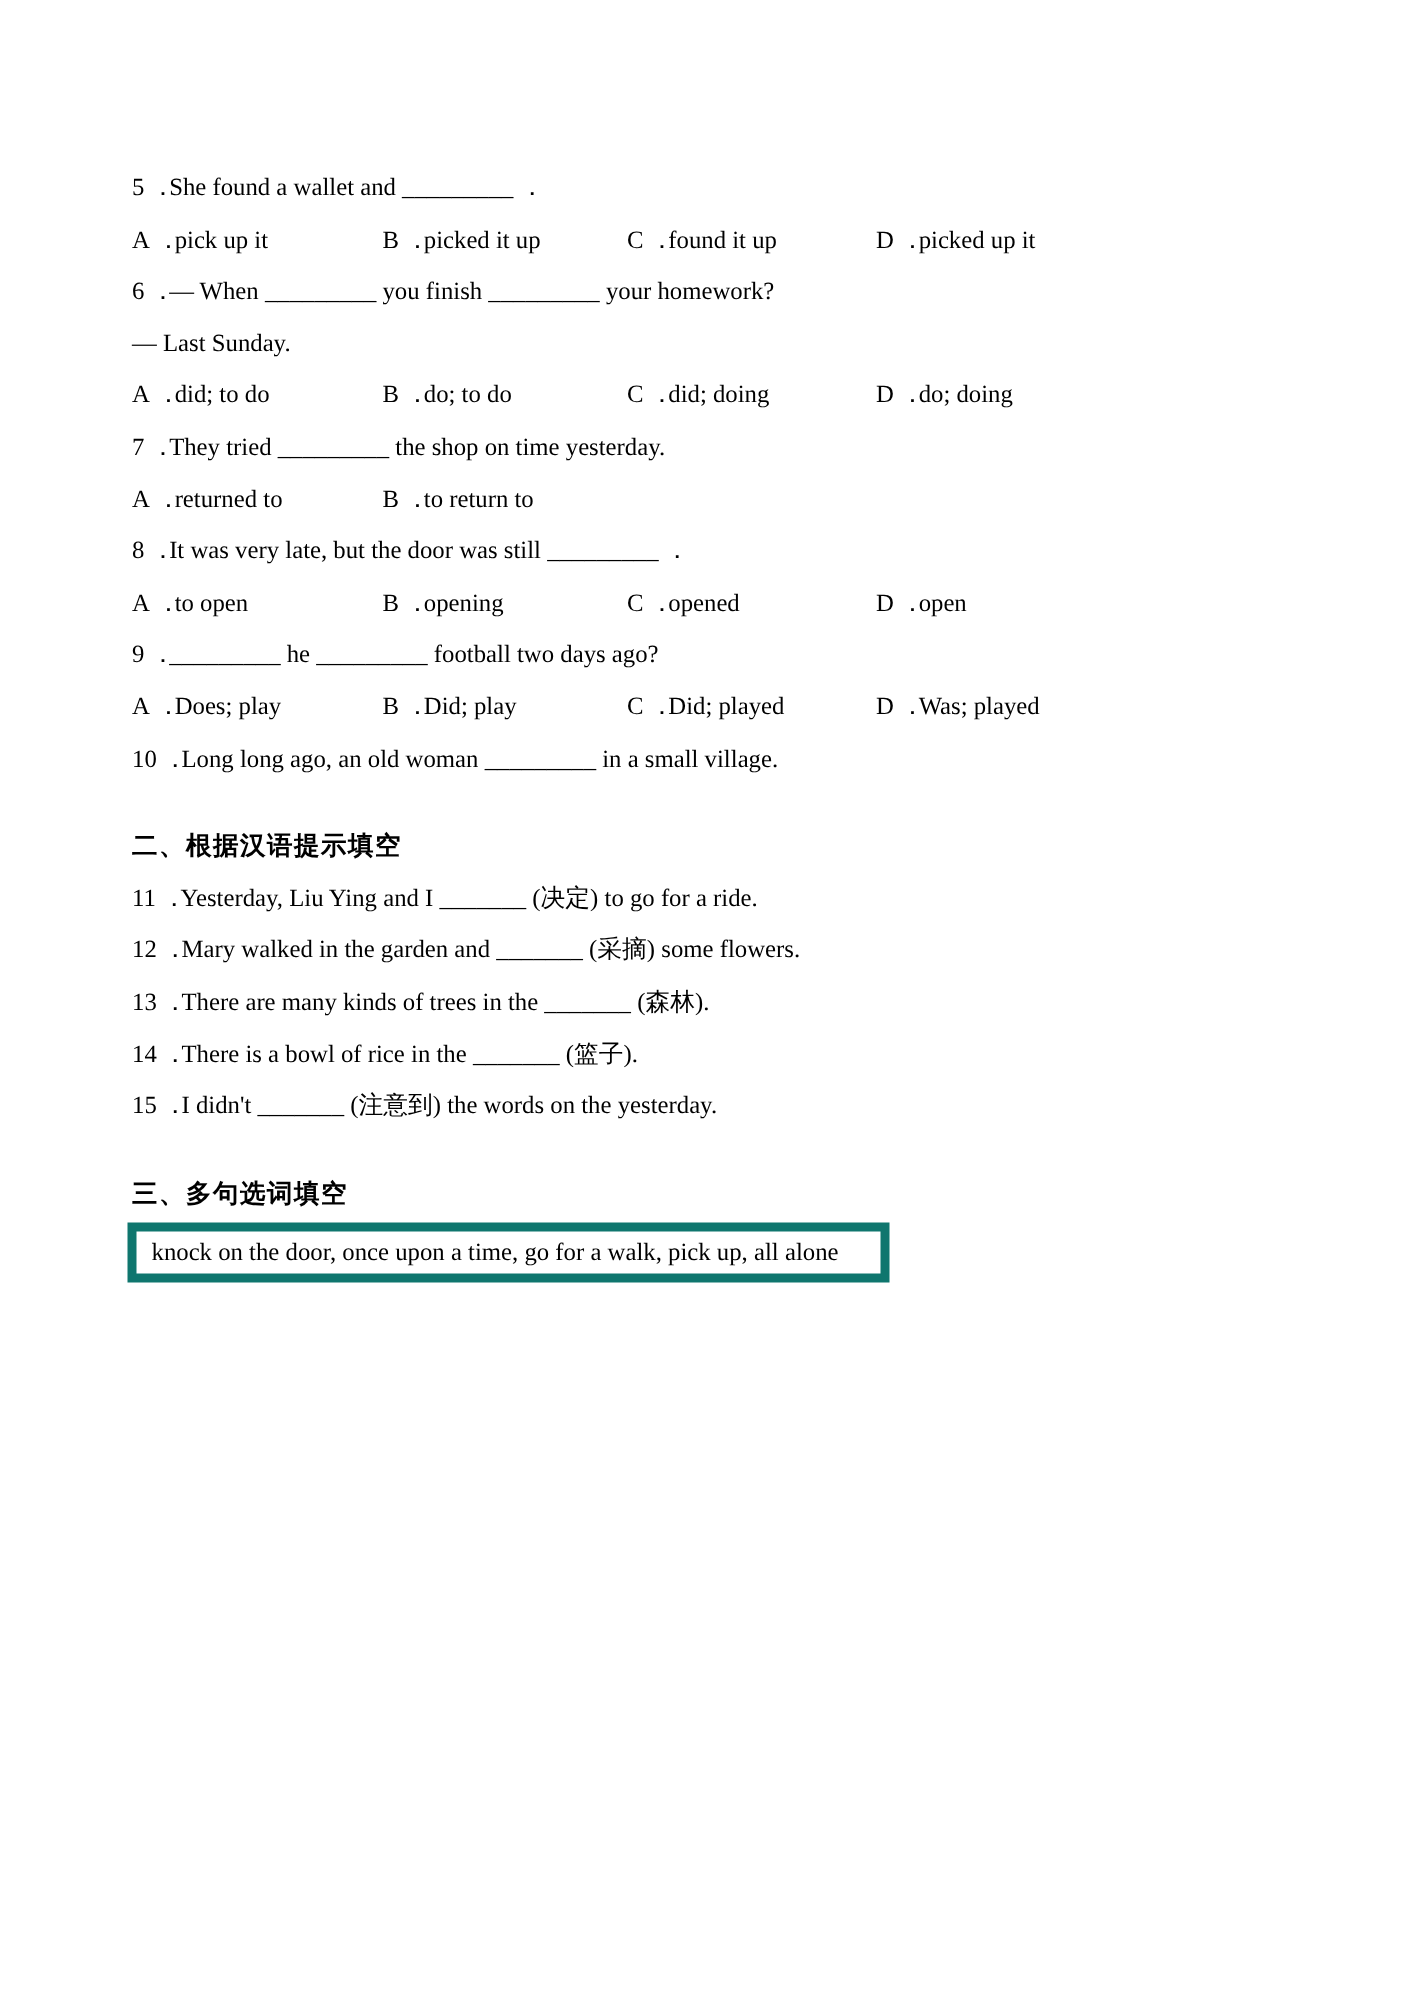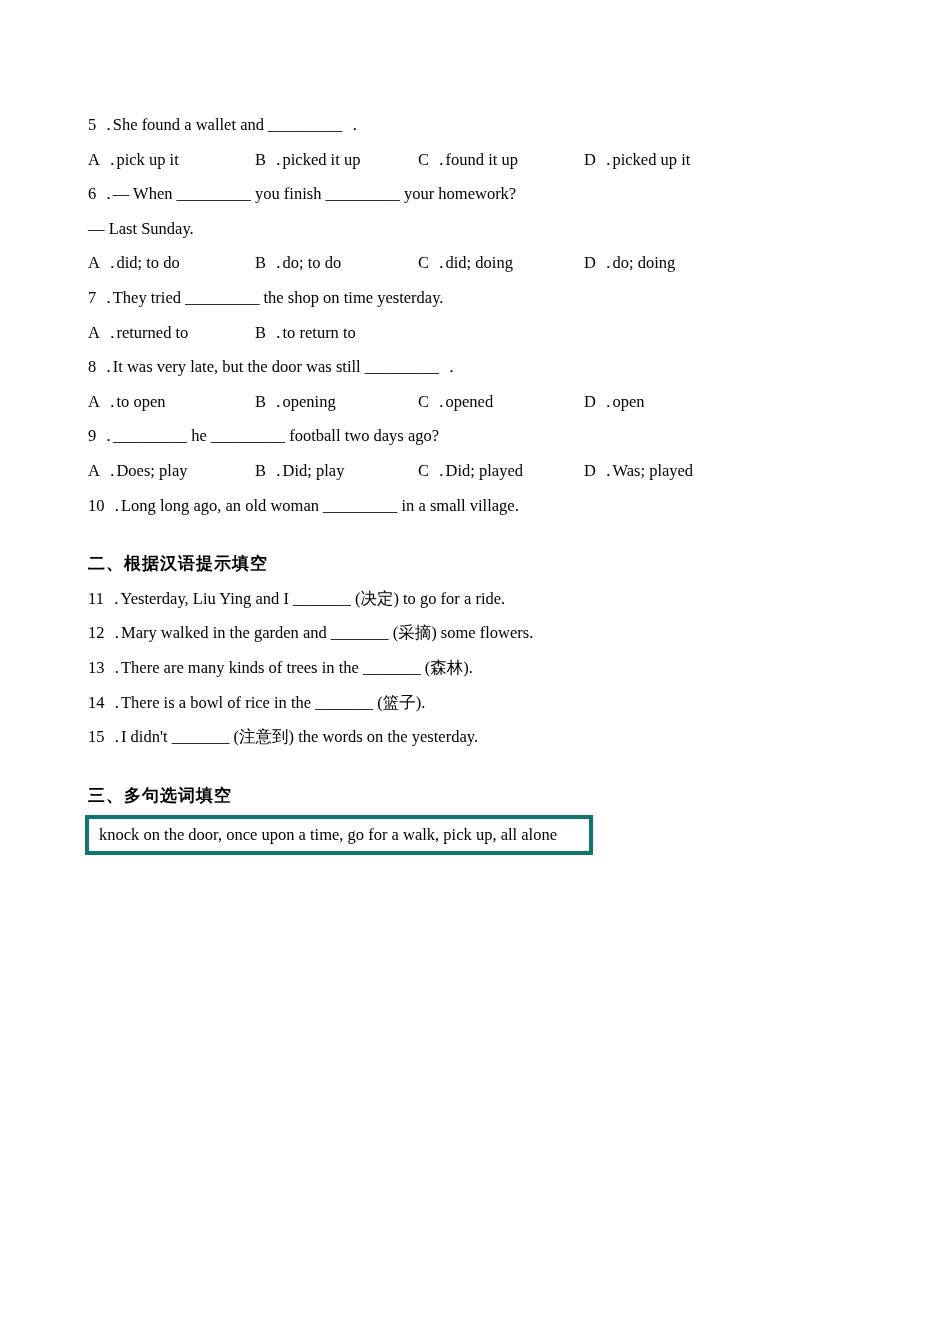--- a/index.html
+++ b/index.html
@@ -34,21 +34,21 @@
     font-size: 17px;
     line-height: 34.6px;
     margin-top: 24px;
     letter-spacing: 1px;
   }
   .word-bank-box {
     margin-left: -3px;
     margin-top: 2px;
     width: 508px;
     height: 40px;
-    border: 4px solid #0f766e;
+    border: 6px solid #0f766e;
     display: flex;
     align-items: center;
     padding-left: 10px;
     line-height: 36px;
     white-space: nowrap;
   }
 </style>
 </head>
 <body>
 

